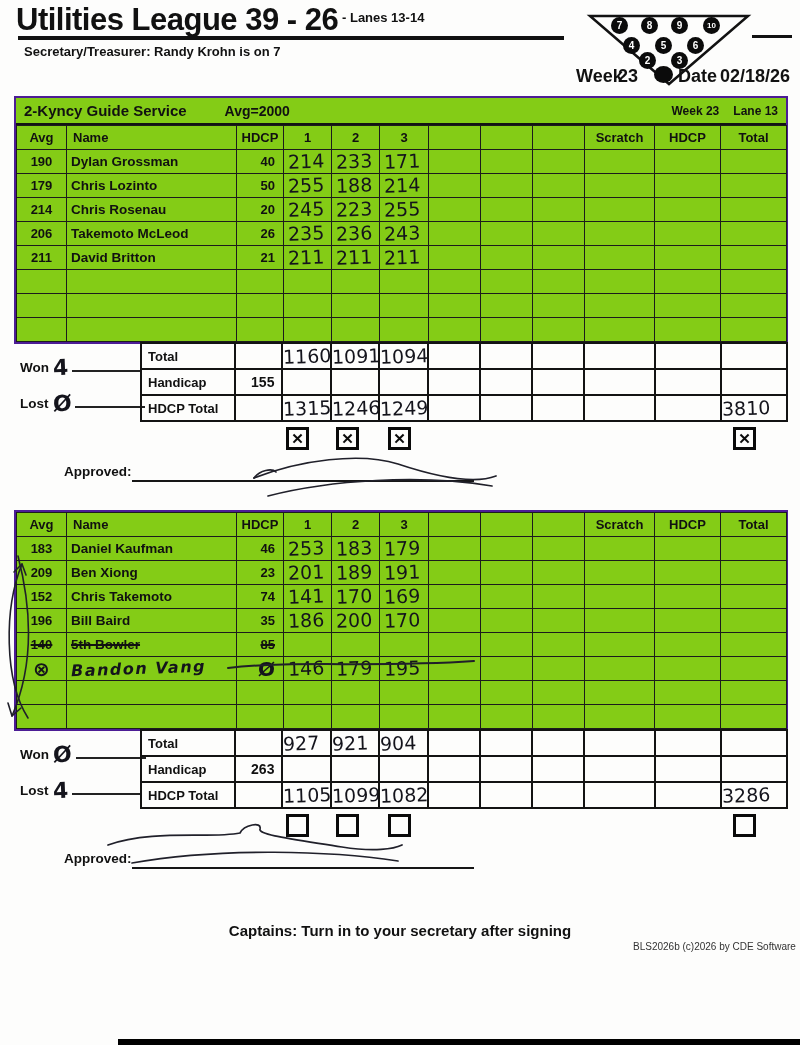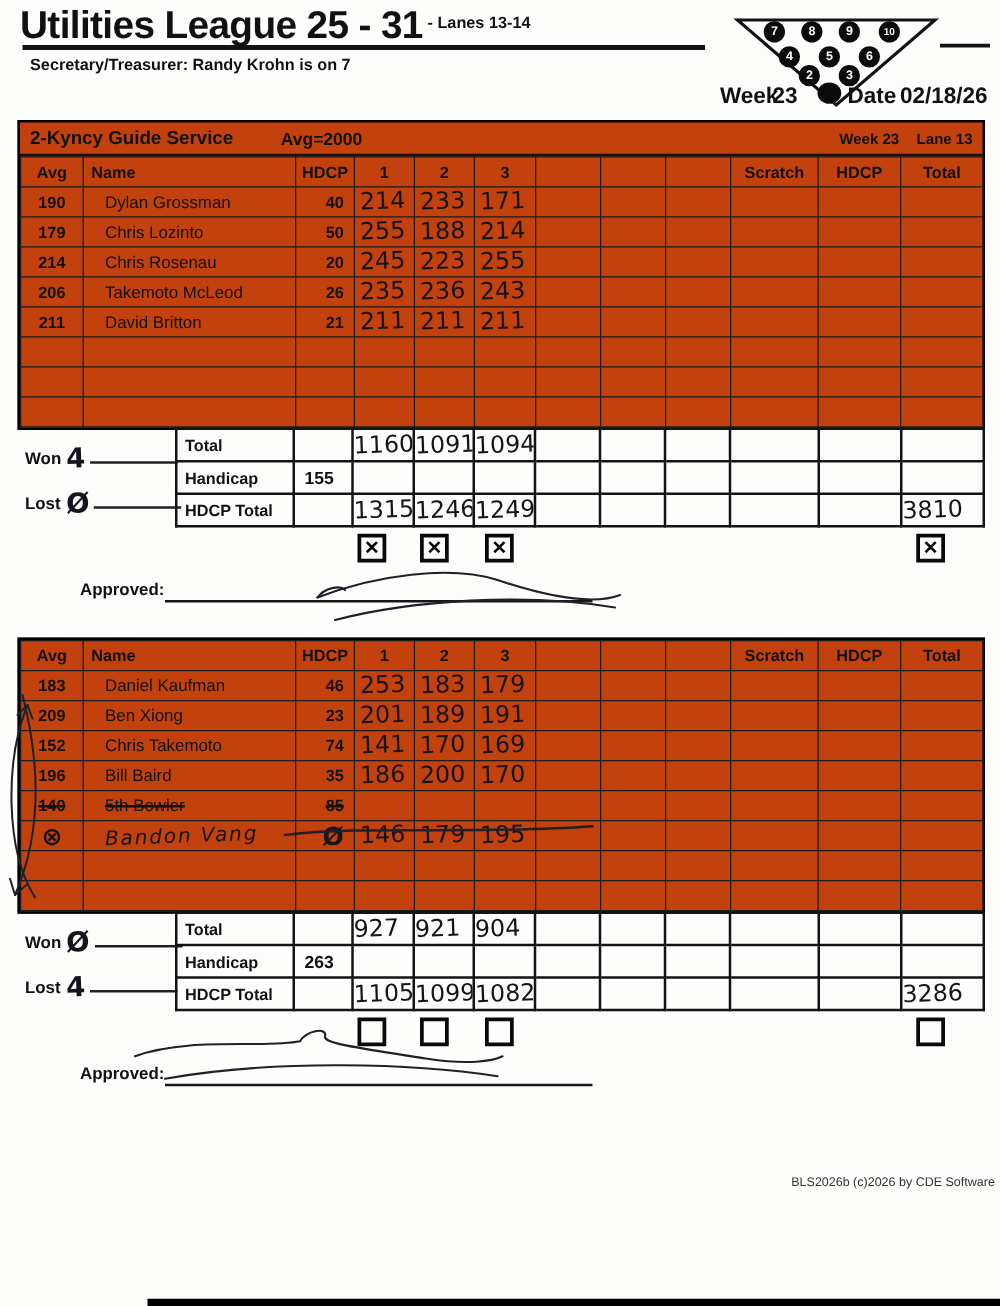--- a/index.html
+++ b/index.html
@@ -17,48 +17,48 @@
   .pin{position:absolute;width:17px;height:17px;border-radius:50%;background:#0b0b0b;color:#fff;
        font-size:10px;font-weight:700;display:flex;align-items:center;justify-content:center;}
   .pin.small{font-size:8px;}
   .pin.solid{width:19px;height:17px;}
   .wk,.dt{position:absolute;top:66px;font-size:18px;font-weight:700;text-align:center;}
   .wk-l{left:576px;} .wk-v{left:618px;} .dt-l{left:678px;} .dt-v{left:720px;}
 
   
   .team{position:absolute;left:14px;width:774px;}
   .team1{top:96px;} .team2{top:510px;}
-  .tbox{position:relative;border:2px solid #000000;background:#c2410c;}
+  .tbox{position:relative;border:2px solid #4c1d95;background:#84cc16;}
   .titlebar{display:flex;align-items:center;height:27px;border-bottom:2px solid #131313;padding:0 8px;box-sizing:border-box;}
   .tname{font-size:15px;font-weight:800;}
   .tavg{font-size:14px;font-weight:700;margin-left:38px;}
   .tweeklane{margin-left:auto;font-size:12px;font-weight:700;}
   .tweeklane span{margin-left:14px;}
   table{border-collapse:collapse;table-layout:fixed;}
   .roster{width:770px;}
   .roster td,.roster th{border:1.5px solid #1c1c1c;height:23px;padding:0;overflow:hidden;white-space:nowrap;font-size:13px;}
   .roster th{font-weight:700;}
   .roster th.nmh{text-align:left;padding-left:6px;}
   td.avgc{text-align:center;font-weight:700;}
-  td.nm{text-align:left;padding-left:17px;font-weight:400;font-size:13.5px;}
+  td.nm{text-align:left;padding-left:4px;font-weight:700;font-size:13.5px;}
   td.hd{text-align:right;padding-right:8px;font-weight:700;}
   td.g{text-align:left;padding-left:4px;}
   .hw{font-family:"DejaVu Sans",sans-serif;font-size:19px;color:#14141c;display:inline-block;transform:rotate(-2deg);line-height:1;}
   .hw-name{font-family:"DejaVu Sans",sans-serif;font-style:italic;font-size:16px;letter-spacing:1.5px;transform:rotate(-2deg);display:inline-block;color:#14141c;}
   .hw-sym{font-family:"DejaVu Sans",sans-serif;font-size:20px;color:#14141c;display:inline-block;line-height:1;}
   .struck{text-decoration:line-through;text-decoration-thickness:2px;}
   .strike-svg{position:absolute;left:210px;top:144px;pointer-events:none;}
   .arrows-svg{position:absolute;left:-14px;top:38px;pointer-events:none;}
 
   
   .totals-area{position:relative;height:78px;}
   .totals{position:absolute;left:126px;top:-2px;width:648px;}
   .totals td{border:2px solid #131313;height:24px;padding:0;font-size:13px;overflow:hidden;white-space:nowrap;}
   td.tlabel{text-align:left;padding-left:6px;font-weight:700;}
-  td.thv{text-align:center;padding-right:7px;font-weight:700;font-size:14px;}
+  td.thv{text-align:right;padding-right:7px;font-weight:700;font-size:14px;}
   .wl{position:absolute;left:6px;font-size:13.5px;font-weight:700;}
   .wl .line{display:inline-block;width:70px;border-bottom:2px solid #222;height:14px;}
   .wl .hw{font-size:22px;position:relative;top:3px;margin:0 4px;}
   .won{top:10px;} .lost{top:46px;}
 
   
   .checkrow{position:relative;height:34px;}
   .cbx{position:absolute;top:5px;width:17px;height:17px;border:3px solid #0a0a0a;display:flex;align-items:center;justify-content:center;
        font-size:15px;font-weight:800;line-height:1;color:#0a0a0a;}
   .cb1{left:272px;} .cb2{left:322px;} .cb3{left:374px;} .cb4{left:719px;}
@@ -76,21 +76,21 @@
   .software{position:absolute;left:633px;top:941px;font-size:10px;color:#333;}
   .scan-bar{position:absolute;left:118px;top:1039px;width:682px;height:6px;background:#000;}
   svg path{fill:none;stroke:#20202a;stroke-linecap:round;}
 </style>
 </head>
 <body>
 
 <div class="page">
 
   <div class="hdr">
-    <div class="title">Utilities League 25 - 31</div>
+    <div class="title">Utilities League 39 - 26</div>
     <div class="lanes-note">- Lanes 13-14</div>
     <div class="title-rule"></div>
     <div class="title-rule-r"></div>
     <div class="secretary">Secretary/Treasurer: Randy Krohn is on 7</div>
 
     <div class="rack">
       <svg width="170" height="78">
         <polygon points="5,6 163,6 84,74" fill="none" stroke="#121212" stroke-width="2.5"></polygon>
       </svg>
       <span class="pin" style="left:26px;top:7px;">7</span>
@@ -576,16 +576,17 @@
     <div class="approw" style="position:relative;height:32px;">
       <span class="applbl">Approved:</span>
       <span class="appline"></span>
       <svg class="scrawl scrawl2" width="310" height="80">
         <path d="M6,52 C50,36 110,46 138,40 C142,32 160,28 158,36 C156,42 190,46 240,54 C272,59 292,56 300,52" stroke-width="1.7"></path>
         <path d="M30,70 C120,54 230,58 296,68" stroke-width="1.7"></path>
       </svg>
     </div>
   </section>
 
+  <div class="captains">Captains: Turn in to your secretary after signing</div>
   <div class="software">BLS2026b (c)2026 by CDE Software</div>
   <div class="scan-bar"></div>
 
 </div>
 
 </body></html>

